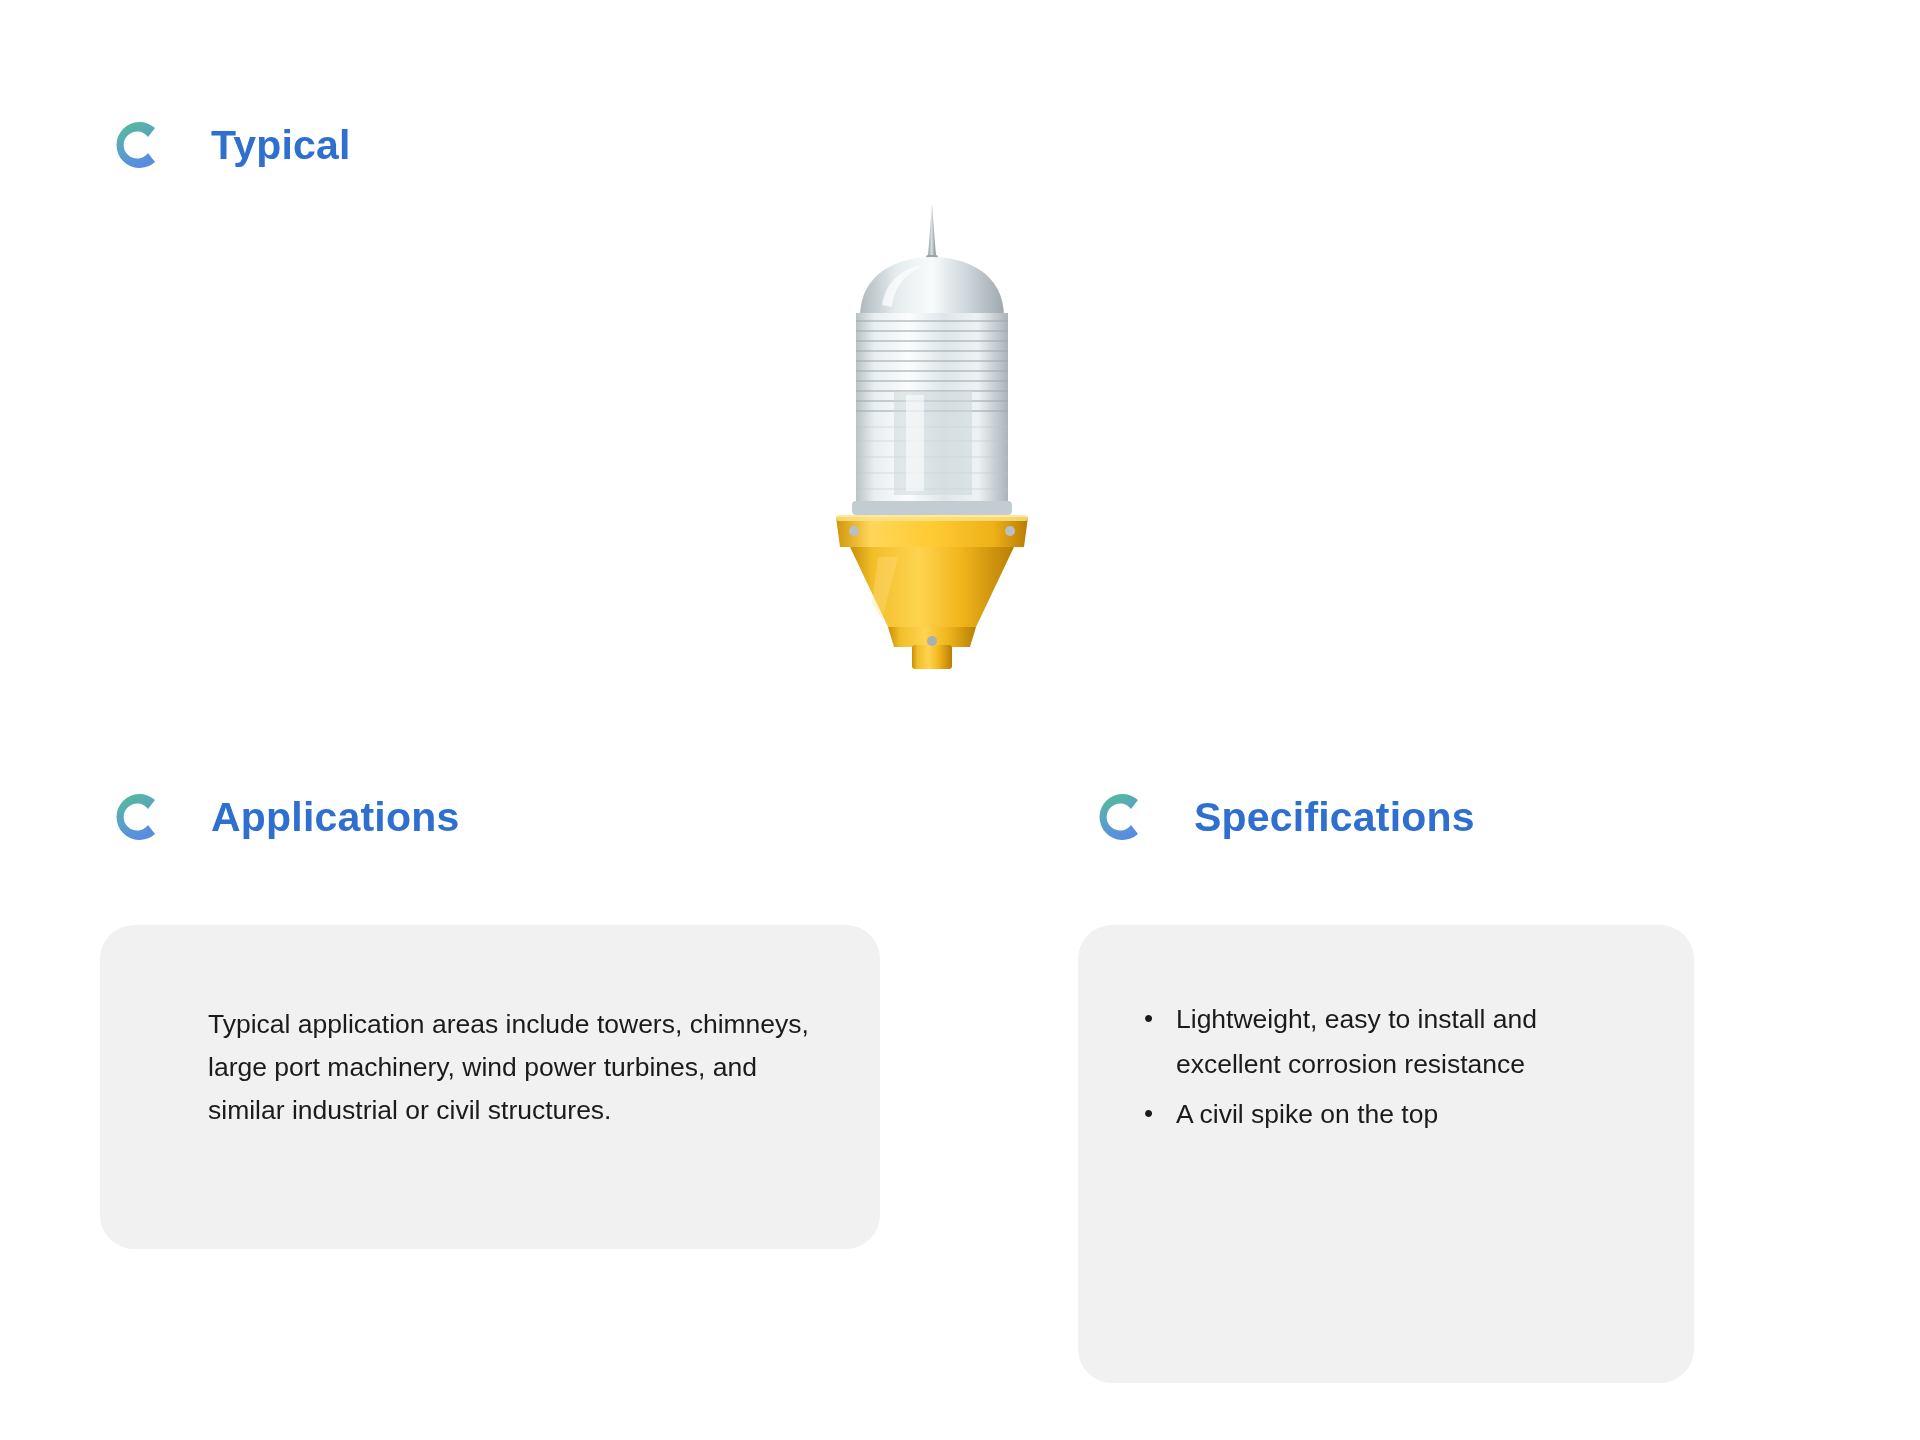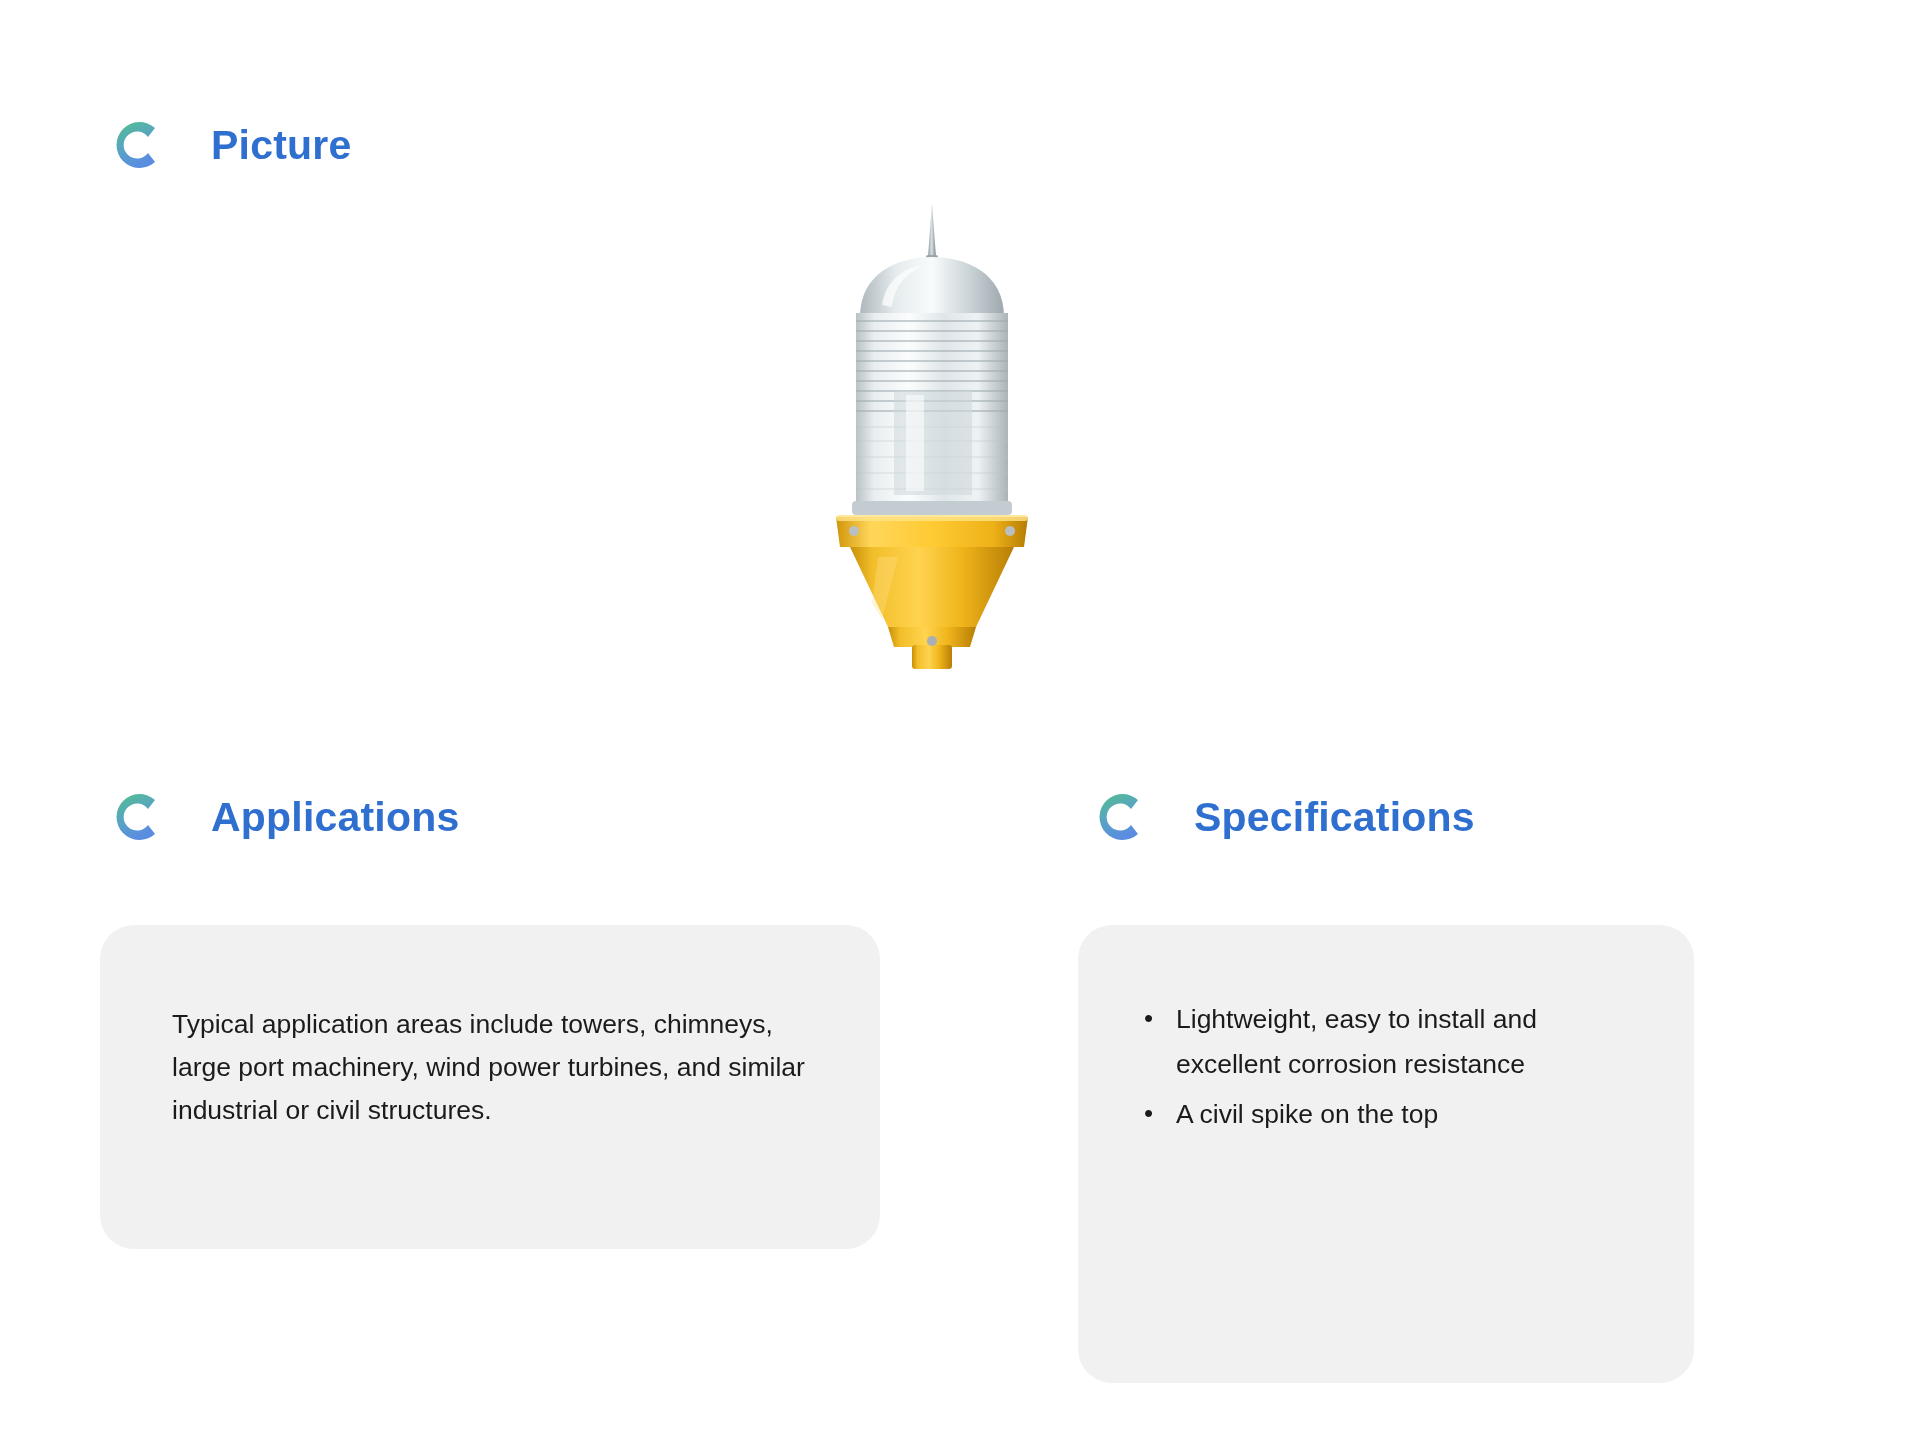--- a/index.html
+++ b/index.html
@@ -59,20 +59,21 @@
   .card {
     position: absolute;
     background: #f1f1f1;
     border-radius: 34px;
   }
   #card-applications {
     left: 100px;
     top: 925px;
     width: 780px;
     height: 324px;
+    padding-left: 36px;
   }
   #card-specifications {
     left: 1078px;
     top: 925px;
     width: 616px;
     height: 458px;
   }
   .card-body {
     padding: 78px 60px 0 72px;
     font-size: 26.5px;
@@ -115,21 +116,21 @@
         <defs>
           <linearGradient id="g1" x1="0" y1="0" x2="0.4" y2="1">
             <stop offset="0%" stop-color="#53c08d"></stop>
             <stop offset="55%" stop-color="#58a4c4"></stop>
             <stop offset="100%" stop-color="#5a8de0"></stop>
           </linearGradient>
         </defs>
         <path d="M50 16 A23 23 0 1 0 50 50 L43 41 A13.5 13.5 0 1 1 43 25 Z" fill="url(#g1)"></path>
       </svg>
     </span>
-    <span class="section-title">Picture</span>
+    <span class="section-title">Typical</span>
   </div>
 
   <div class="product-wrap">
     <svg class="product-svg" viewBox="0 0 300 490" xmlns="http://www.w3.org/2000/svg">
       <defs>
         <linearGradient id="glass" x1="0" y1="0" x2="1" y2="0">
           <stop offset="0%" stop-color="#b9c2c6"></stop>
           <stop offset="12%" stop-color="#e9eef0"></stop>
           <stop offset="35%" stop-color="#fbfdfd"></stop>
           <stop offset="58%" stop-color="#dfe6e9"></stop>

